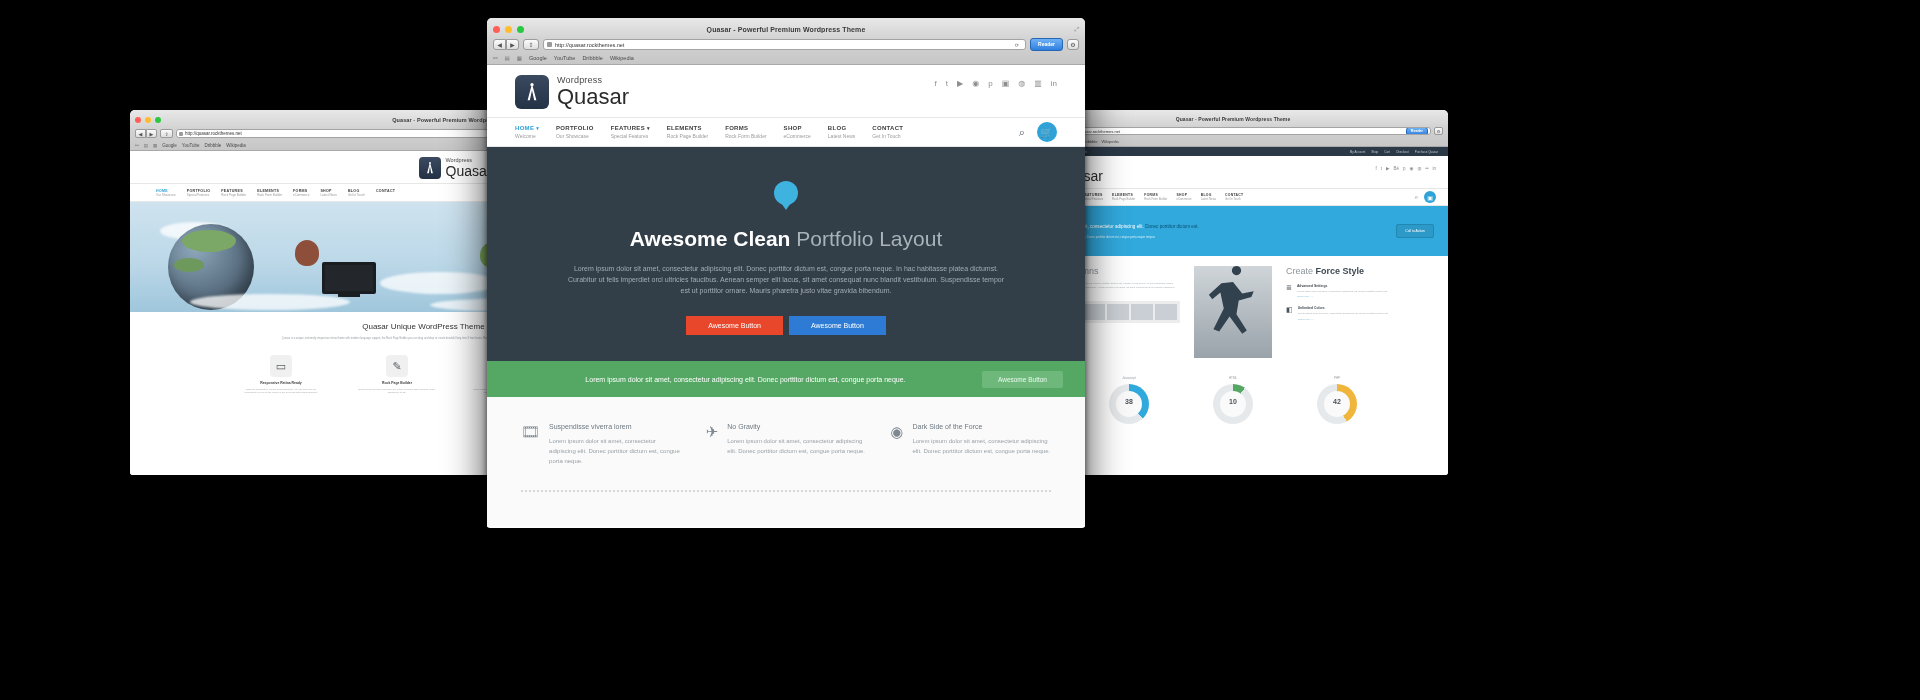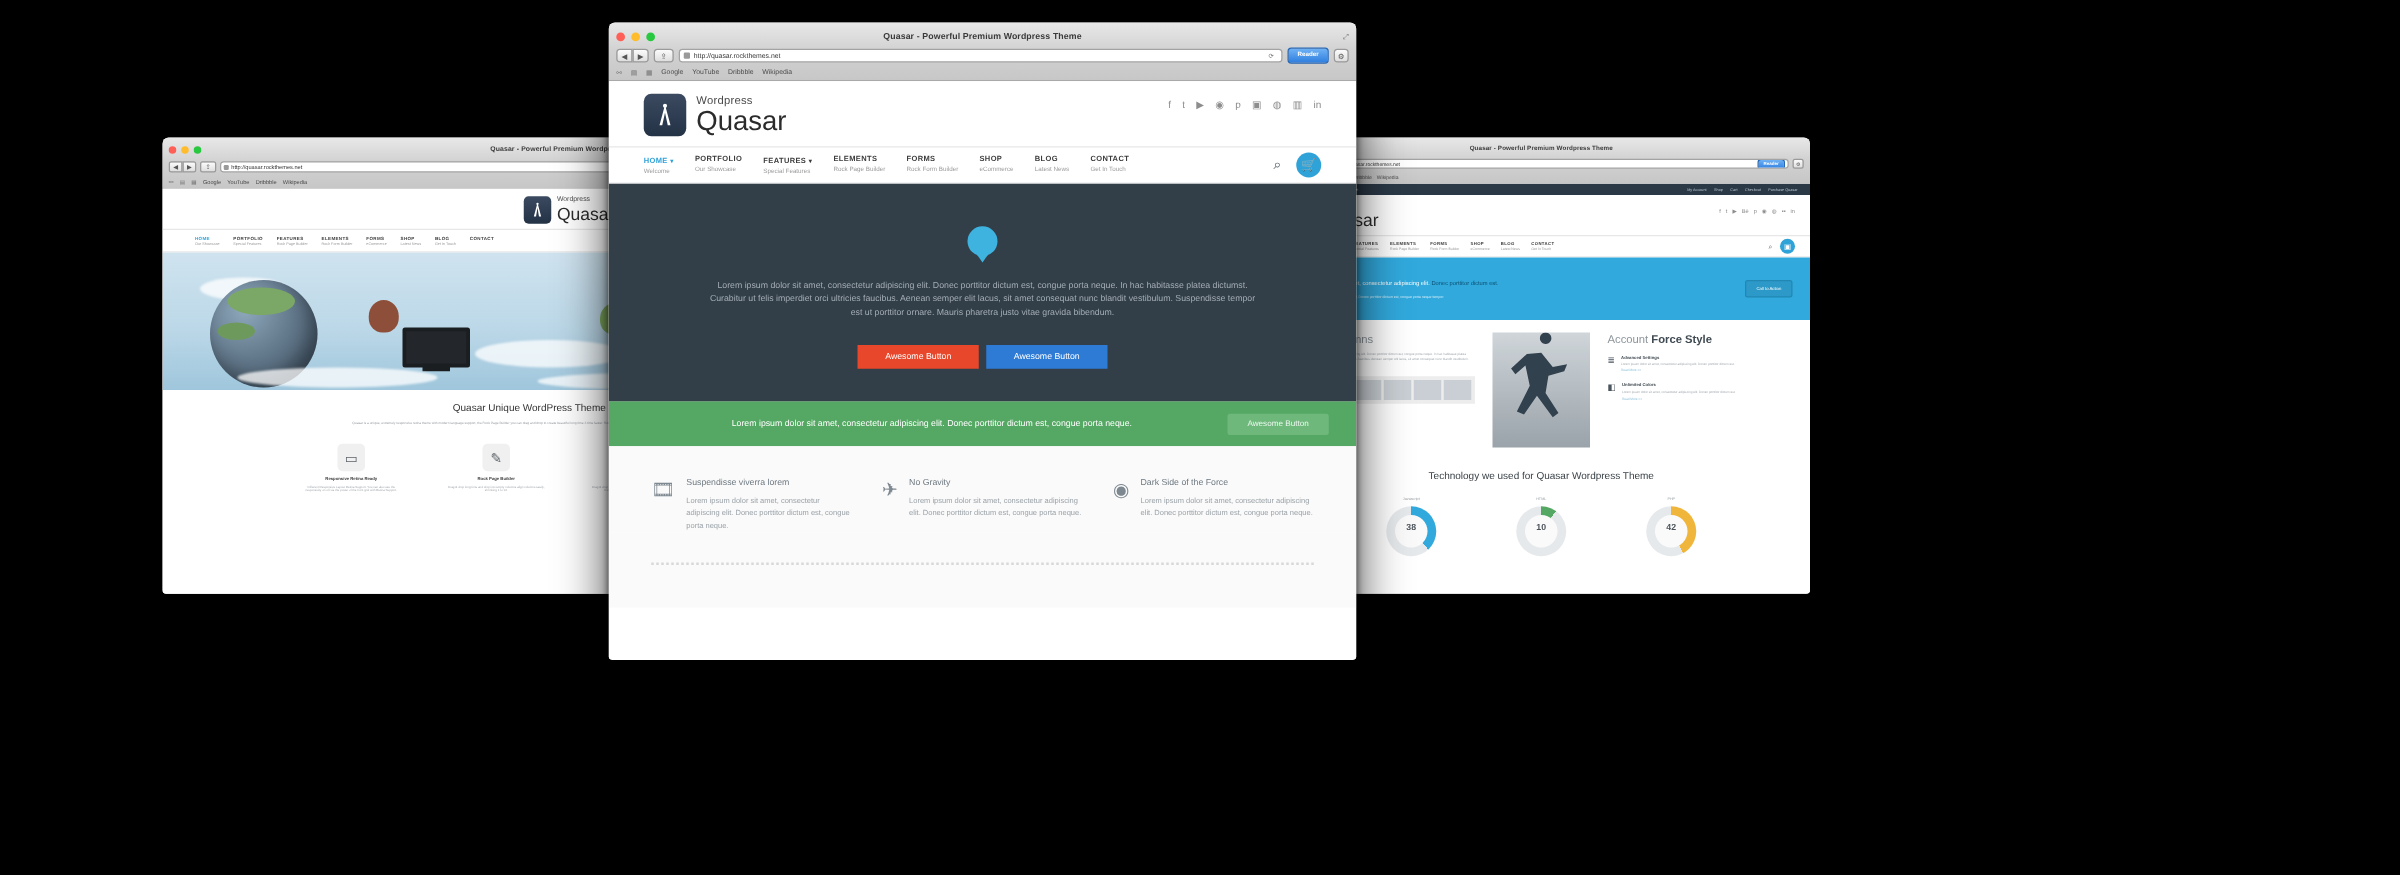--- a/index.html
+++ b/index.html
@@ -440,21 +440,21 @@
             <i style="flex:1;height:100%;"></i>
           </div>
         </div>
         <div class="dancer" style="width:78px;height:92px;flex:none;">
           <svg viewBox="0 0 60 80" width="78" height="92">
             <path d="M33 8 a4 4 0 1 1 .1 0z M30 14 l8 10 l10 -2 l-2 5 l-11 3 l-2 12 l9 14 l-4 3 l-11 -15 l-9 13 l-5 -2 l9 -18 l-3 -14 l-7 6 l-3 -4 l11 -10z" fill="#32414e"></path>
           </svg>
         </div>
         <div style="flex:1;">
           <div class="r-h2" style="font-size:9px;">
-            <span style="color:#8c959b;">Account</span>
+            <span style="color:#8c959b;">Create</span>
             <span class="b">Force Style</span>
           </div>
           <div class="r-list-i" style="margin-top:8px;gap:5px;">
             <span class="r-list-ic" style="font-size:7px;">≣</span>
             <div>
               <div class="r-list-h" style="font-size:3.4px;">Advanced Settings</div>
               <div class="r-list-p" style="font-size:2.5px;line-height:3.4px;margin-top:2px;">Lorem ipsum dolor sit amet, consectetur adipiscing elit. Donec porttitor dictum est.</div>
               <div class="r-list-m" style="font-size:2.5px;margin-top:2px;">Read More &gt;&gt;</div>
             </div>
           </div>
@@ -462,21 +462,20 @@
             <span class="r-list-ic" style="font-size:7px;">◧</span>
             <div>
               <div class="r-list-h" style="font-size:3.4px;">Unlimited Colors</div>
               <div class="r-list-p" style="font-size:2.5px;line-height:3.4px;margin-top:2px;">Lorem ipsum dolor sit amet, consectetur adipiscing elit. Donec porttitor dictum est.</div>
               <div class="r-list-m" style="font-size:2.5px;margin-top:2px;">Read More &gt;&gt;</div>
             </div>
           </div>
         </div>
       </div>
 
-      <div class="tech-title" style="font-size:8px;padding:12px 0 0;">Technology we used for Quasar Wordpress Theme</div>
 
       <div class="gauges" style="gap:64px;padding:12px 0 0;">
         <div class="gauge">
           <div class="glabel" style="font-size:3px;margin-bottom:4px;">Javascript</div>
           <div class="gring" style="width:40px;height:40px;background:conic-gradient(#31a9dd 0 38%, #e6e9eb 38% 100%);">
             <i style="position:absolute;inset:7px;background:#fafafa;border-radius:50%;"></i>
             <span class="gnum" style="top:14px;font-size:7px;">38</span>
           </div>
         </div>
         <div class="gauge">
@@ -606,20 +605,24 @@
         </div>
       </div>
 
       <div class="hero" style="padding:34px 0 26px;">
         <div class="pin" style="width:24px;height:30px;">
           <div class="pin-c" style="width:24px;height:24px;">
             <span style="width:9px;height:9px;"></span>
           </div>
           <i class="pin-t" style="top:19px;border-width:10px 7px 0 7px;"></i>
         </div>
+        <div class="hero-h" style="font-size:21px;margin-top:16px;">
+          <span>Awesome Clean</span>
+          <span class="lite">Portfolio Layout</span>
+        </div>
         <div class="hero-p" style="font-size:7px;line-height:11px;max-width:440px;margin-top:12px;">Lorem ipsum dolor sit amet, consectetur adipiscing elit. Donec porttitor dictum est, congue porta neque. In hac habitasse platea dictumst. Curabitur ut felis imperdiet orci ultricies faucibus. Aenean semper elit lacus, sit amet consequat nunc blandit vestibulum. Suspendisse tempor est ut porttitor ornare. Mauris pharetra justo vitae gravida bibendum.</div>
         <div class="hero-btns" style="gap:6px;margin-top:20px;">
           <span class="btn orange" style="font-size:7px;padding:6px 22px;">Awesome Button</span>
           <span class="btn blue" style="font-size:7px;padding:6px 22px;">Awesome Button</span>
         </div>
       </div>
 
       <div class="cta" style="padding:10px 22px;height:36px;">
         <div class="cta-t" style="font-size:7px;">Lorem ipsum dolor sit amet, consectetur adipiscing elit. Donec porttitor dictum est, congue porta neque.</div>
         <div class="cta-b" style="font-size:6.5px;padding:5px 16px;border-radius:2px;">Awesome Button</div>

